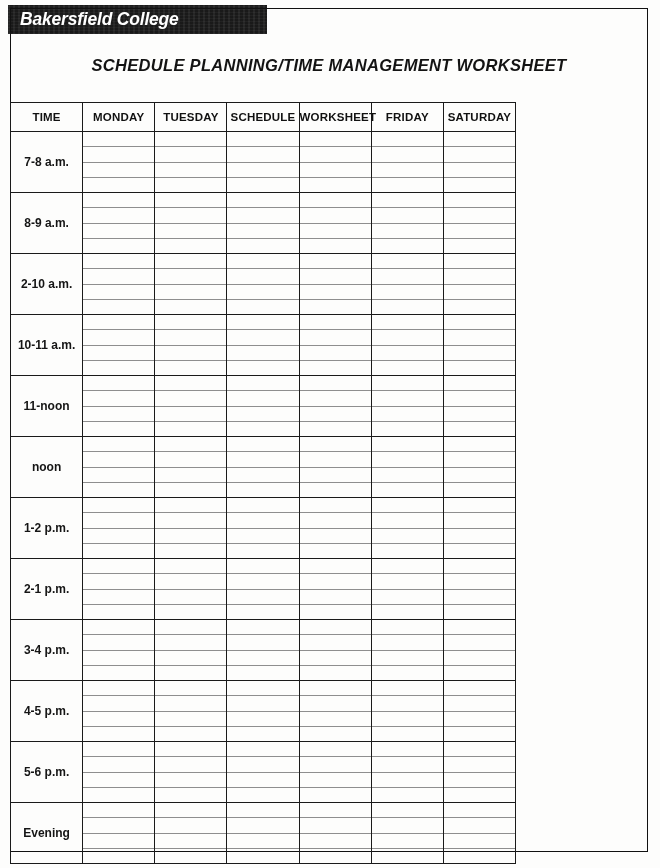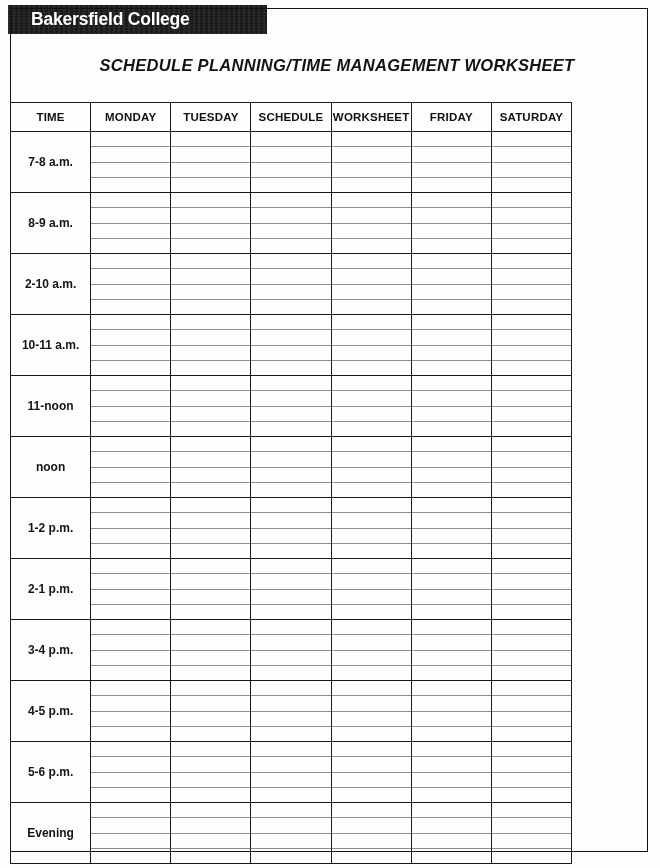--- a/index.html
+++ b/index.html
@@ -35,62 +35,63 @@
   #banner-noise {
     position: absolute;
     inset: 0;
     background:
       repeating-linear-gradient(90deg, rgba(255,255,255,.05) 0 2px, rgba(0,0,0,.06) 2px 5px),
       repeating-linear-gradient(0deg, rgba(255,255,255,.035) 0 1px, rgba(0,0,0,.05) 1px 3px);
     pointer-events: none;
   }
   #banner-text {
     position: absolute;
-    left: 23px;
+    left: 12px;
     top: 50%;
     transform: translateY(-52%);
     color: #ffffff;
     font-size: 17.5px;
     font-weight: bold;
+    font-style: italic;
     letter-spacing: -0.2px;
     white-space: nowrap;
   }
 
   
   #frame {
     position: absolute;
     left: 10px;
     top: 8px;
     width: 638px;
     height: 844px;
     border: 1.4px solid #111111;
     box-sizing: border-box;
   }
 
   
   #title {
     position: absolute;
-    left: 18px;
+    left: 10px;
     top: 56px;
     width: 638px;
     text-align: center;
     font-size: 16.5px;
     font-weight: bold;
     font-style: italic;
     color: #131313;
     letter-spacing: 0.3px;
     white-space: nowrap;
   }
 
   
   #sheet {
     position: absolute;
     left: 10px;
     top: 102px;
-    width: 562px;
+    width: 506px;
     border-collapse: collapse;
     table-layout: fixed;
   }
   #sheet th,
   #sheet td {
     border: 1.4px solid #1a1a1a;
     padding: 0;
     margin: 0;
   }
 

